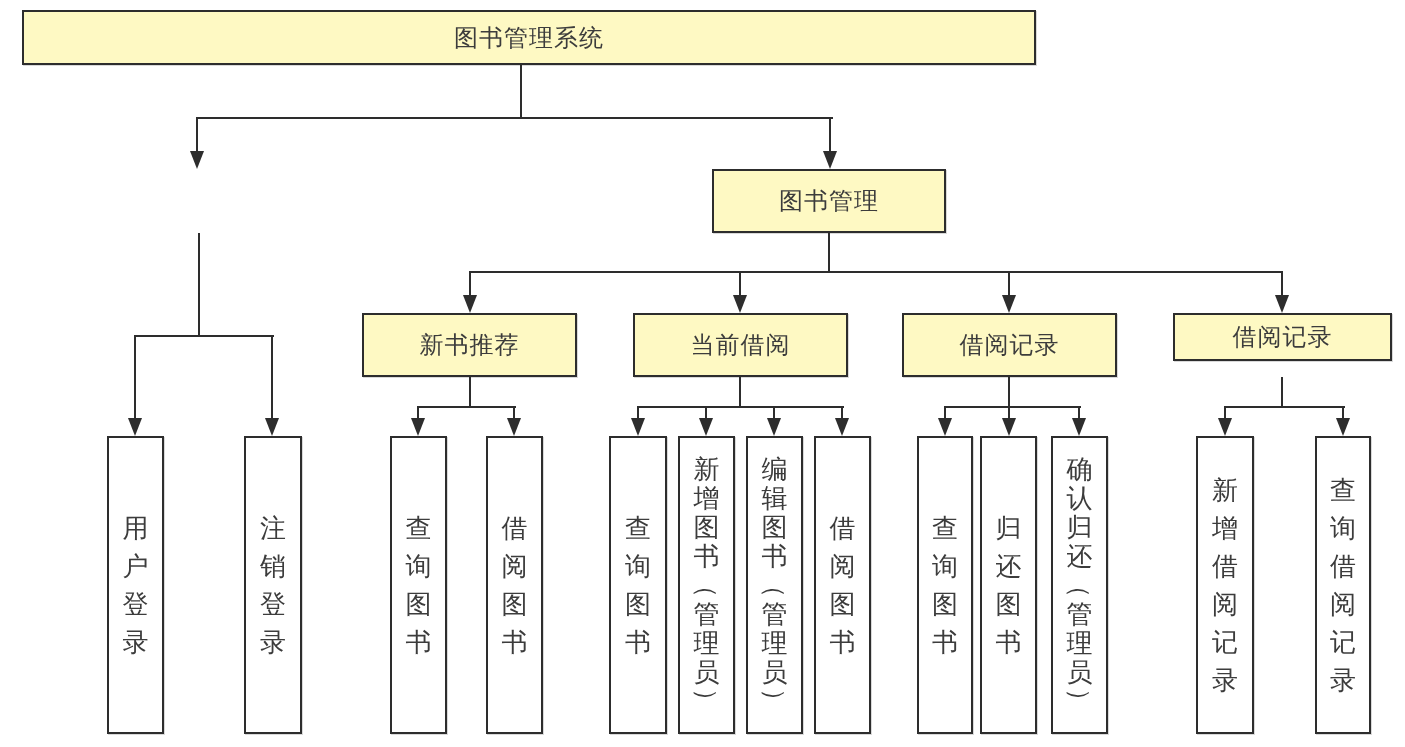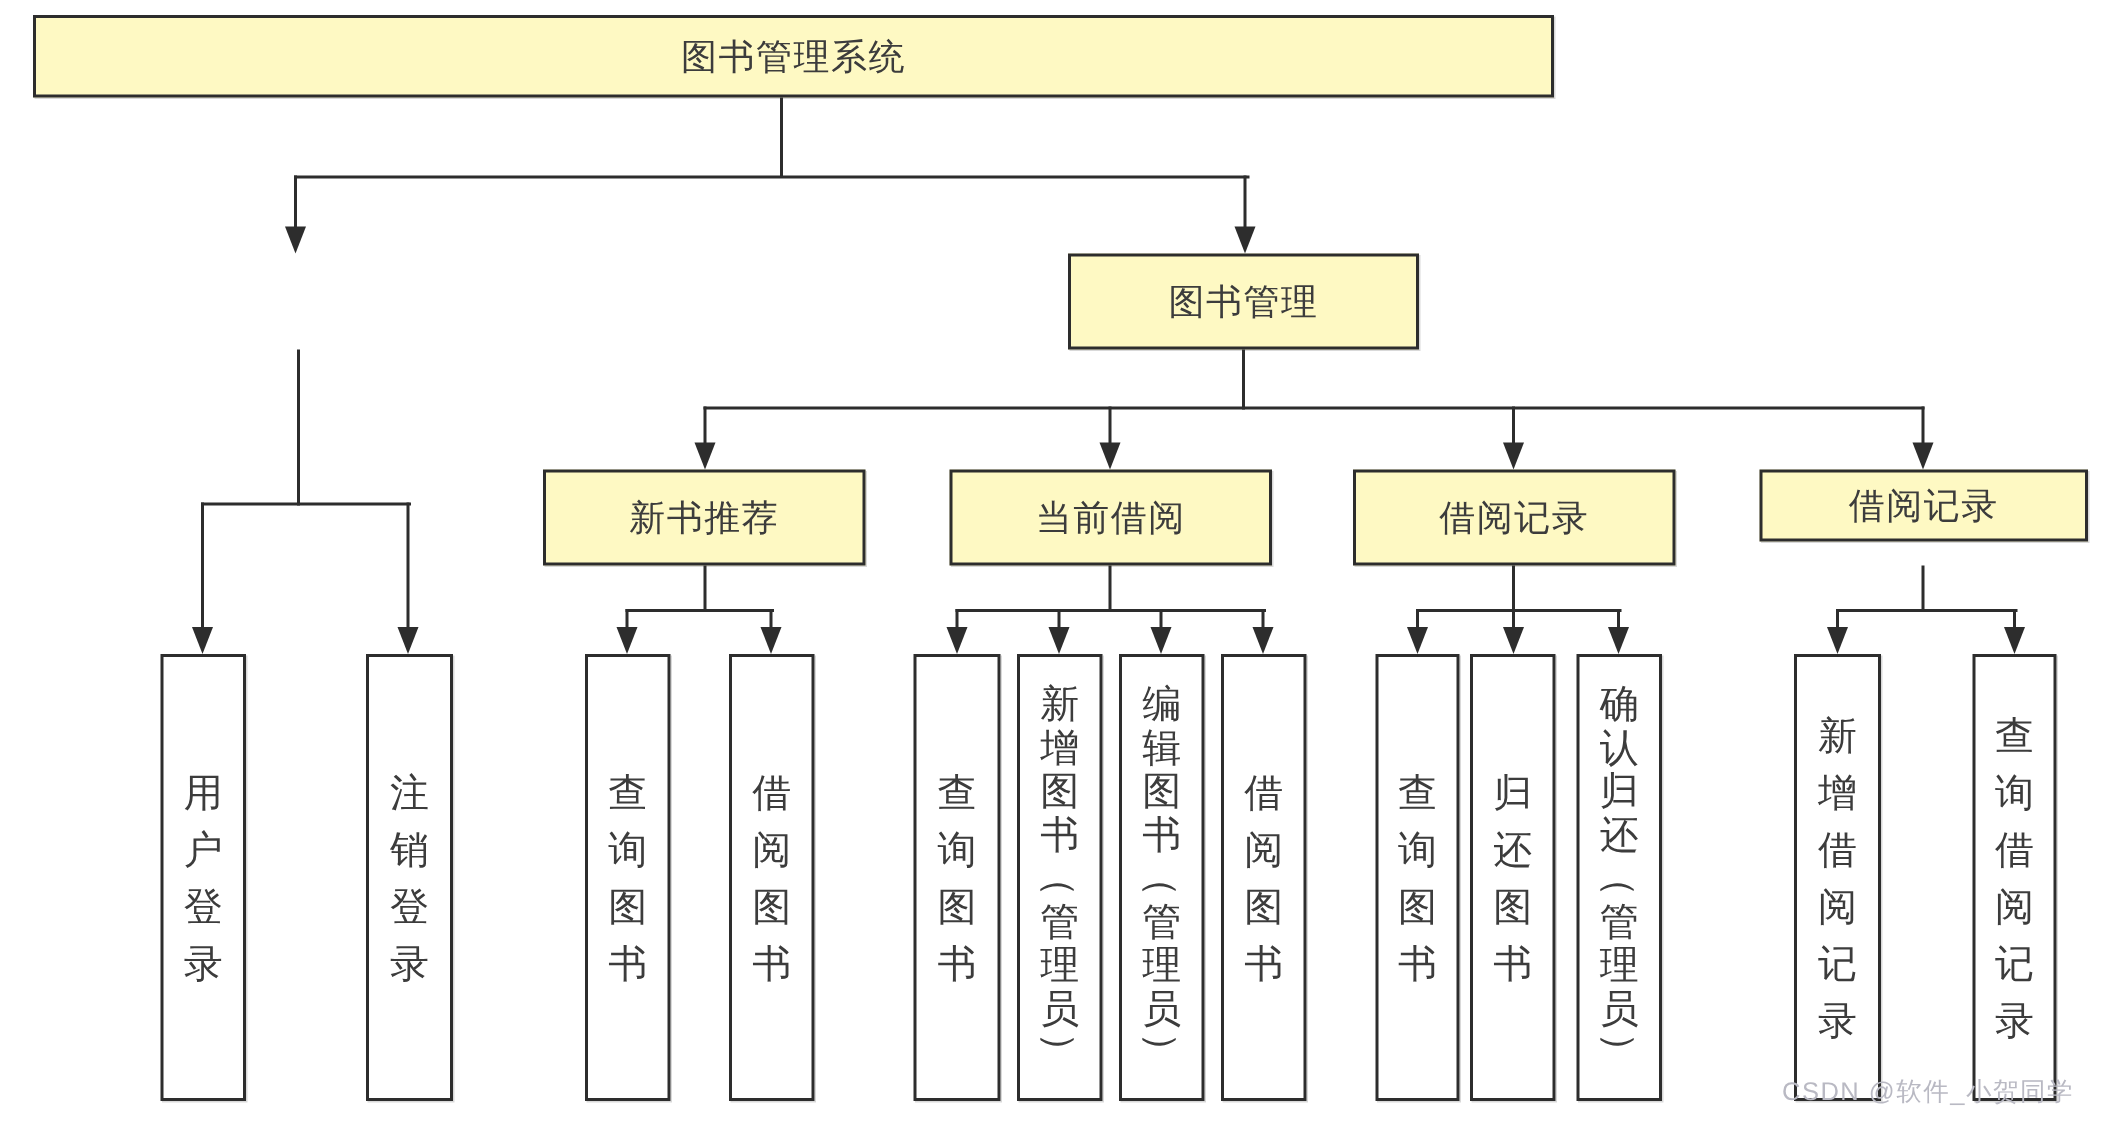--- a/index.html
+++ b/index.html
@@ -196,14 +196,13 @@
   <div class="ln" style="left:1078px;top:406px;width:2px;height:14px"></div>
   <div class="tri" style="left:1072px;top:418px"></div>
 
   <div class="ln" style="left:1281px;top:377px;width:2px;height:31px"></div>
   <div class="ln" style="left:1224px;top:406px;width:121px;height:2px"></div>
   <div class="ln" style="left:1224px;top:406px;width:2px;height:14px"></div>
   <div class="tri" style="left:1218px;top:418px"></div>
   <div class="ln" style="left:1342px;top:406px;width:2px;height:14px"></div>
   <div class="tri" style="left:1336px;top:418px"></div>
 
-  <div class="watermark">CSDN @软件_小贺同学</div>
 </div>
 
 </body></html>

